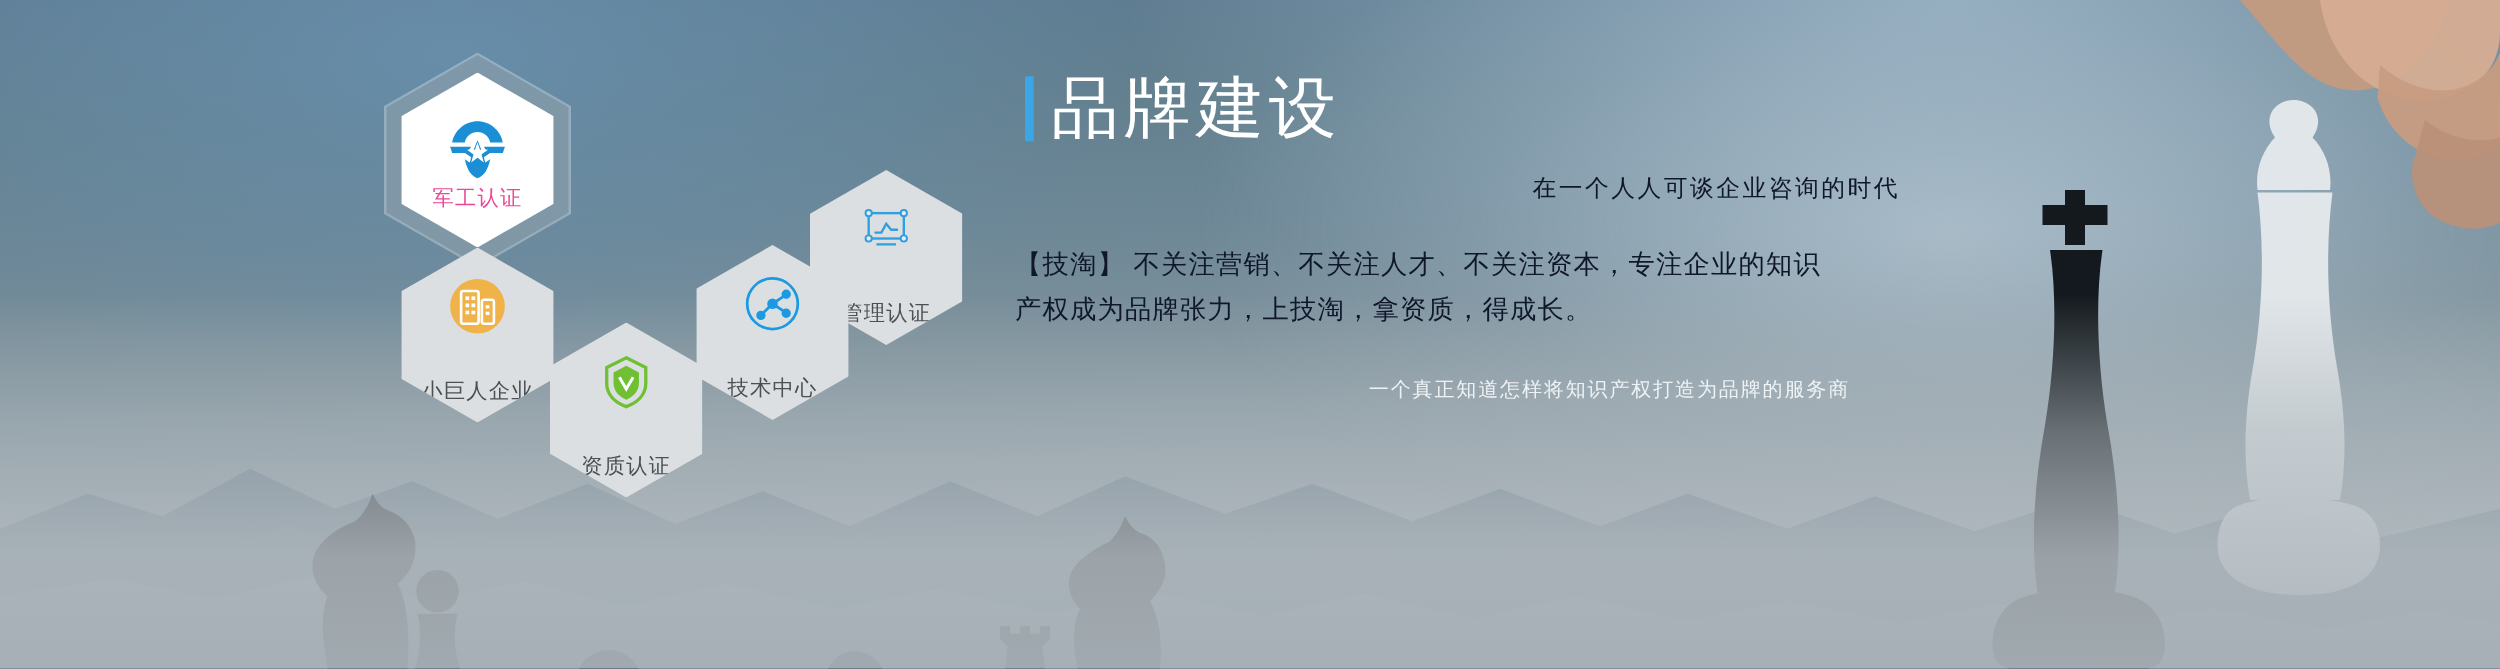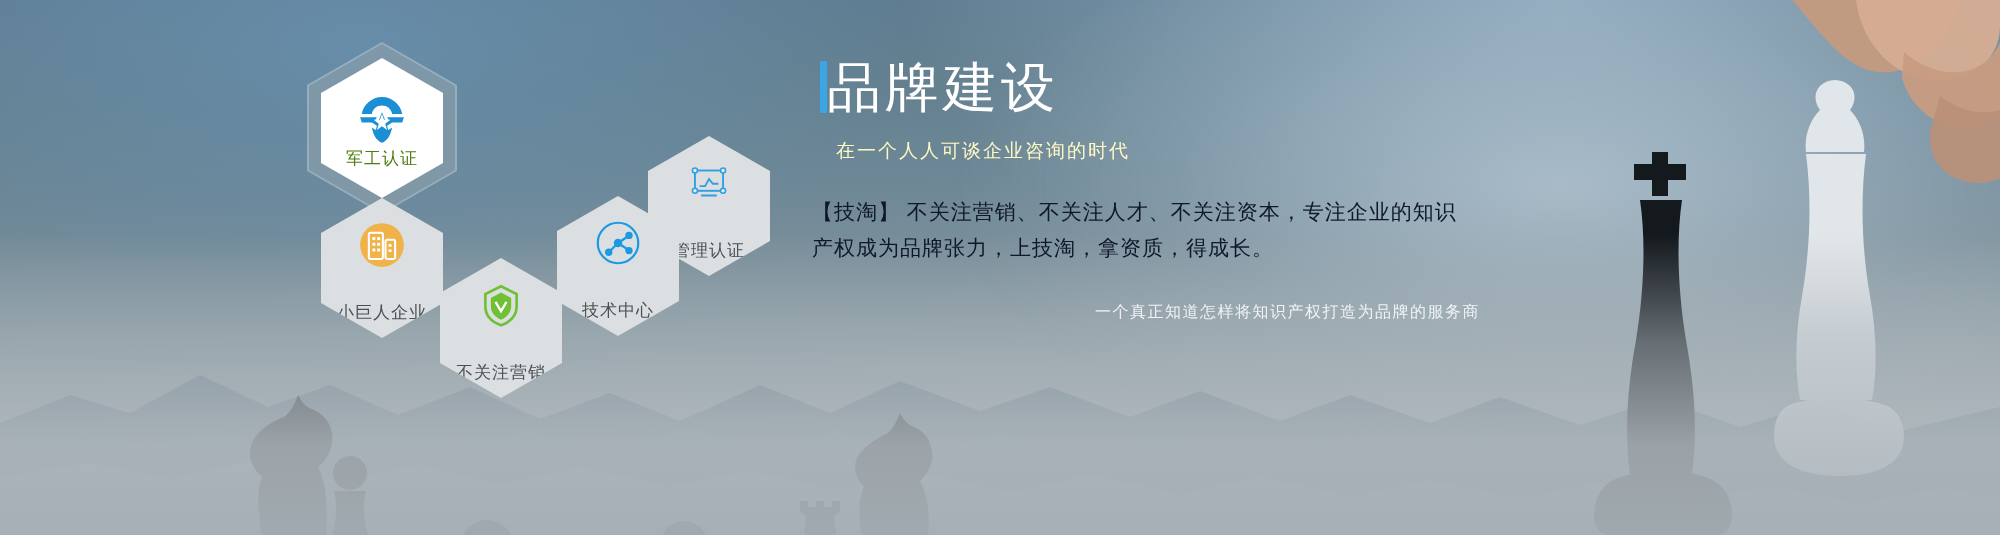--- a/index.html
+++ b/index.html
@@ -34,38 +34,38 @@
   
   .hexwrap{position:absolute;left:300px;top:38px;width:470px;height:310px;}
   .hex{
     position:absolute;width:122px;height:140px;
     display:flex;flex-direction:column;align-items:center;justify-content:center;
     clip-path:polygon(50% 0%,100% 25%,100% 75%,50% 100%,0% 75%,0% 25%);
     background:#ffffff;
   }
   .hex.dim{background:#dcdfe1;gap:28px;}
   .hex .ico{width:58px;height:58px;display:flex;align-items:center;justify-content:center;margin-bottom:2px;}
-  .hex .lbl{font-size:17px;color:#4d7c0f;letter-spacing:1px;line-height:1;white-space:nowrap;}
+  .hex .lbl{font-size:17px;color:#ec4899;letter-spacing:1px;line-height:1;white-space:nowrap;}
   .hex.dim .lbl{color:#4a5053;}
   .hexring{
     position:absolute;width:150px;height:172px;
     clip-path:polygon(50% 0%,100% 25%,100% 75%,50% 100%,0% 75%,0% 25%);
     background:rgba(255,255,255,.30);
   }
   .hexring > i{
     position:absolute;inset:2px;display:block;
     clip-path:polygon(50% 0%,100% 25%,100% 75%,50% 100%,0% 75%,0% 25%);
     background:rgba(109,134,150,.55);
   }
   
   .copy{position:absolute;left:820px;top:60px;width:700px;color:#fff;}
-  .title{display:flex;align-items:center;}
+  .title{display:flex;align-items:center;gap:14px;}
   .tbar{width:7px;height:52px;background:#3aa6e6;border-radius:1px;display:block;}
   .ttext{font-size:54px;line-height:1;letter-spacing:4px;color:#fff;font-weight:400;}
-  .subtitle{margin-top:24px;margin-left:16px;font-size:19px;letter-spacing:2px;color:#fef9c3;}
+  .subtitle{margin-top:24px;margin-left:16px;font-size:19px;letter-spacing:2px;color:#0f172a;text-align:right;}
   .para{margin-top:30px;margin-left:-8px;font-size:21px;line-height:36px;letter-spacing:1px;color:#0f172a;width:660px;}
   .tagline{margin-top:36px;font-size:16px;letter-spacing:1.5px;color:#eef2f5;text-align:right;width:660px;}
 </style>
 </head>
 <body>
 
 <div class="stage">
 
   <div class="sky"></div>
   <div class="sky-glow"></div>
@@ -222,21 +222,21 @@
     </div>
 
     <div class="hex dim" style="left:140px;top:220px;">
       <span class="ico">
         <svg viewBox="0 0 64 64" width="50" height="50">
           <path d="M32 8 L52 18 L52 34 C52 46 43 54 32 58 C21 54 12 46 12 34 L12 18 Z" fill="none" stroke="#6fc033" stroke-width="3.4"></path>
           <path d="M32 16 L45 23 L45 34 C45 42 39 48 32 51 C25 48 19 42 19 34 L19 23 Z" fill="#6fc033"></path>
           <path d="M25 28 L32 40 L39 28" fill="none" stroke="#ffffff" stroke-width="3"></path>
         </svg>
       </span>
-      <span class="lbl">不关注营销</span>
+      <span class="lbl">资质认证</span>
     </div>
   </div>
 
   <div class="copy">
     <div class="title">
       <span class="tbar"></span>
       <span class="ttext">品牌建设</span>
     </div>
     <div class="subtitle">在一个人人可谈企业咨询的时代</div>
     <div class="para">【技淘】 不关注营销、不关注人才、不关注资本，专注企业的知识产权成为品牌张力，上技淘，拿资质，得成长。</div>

